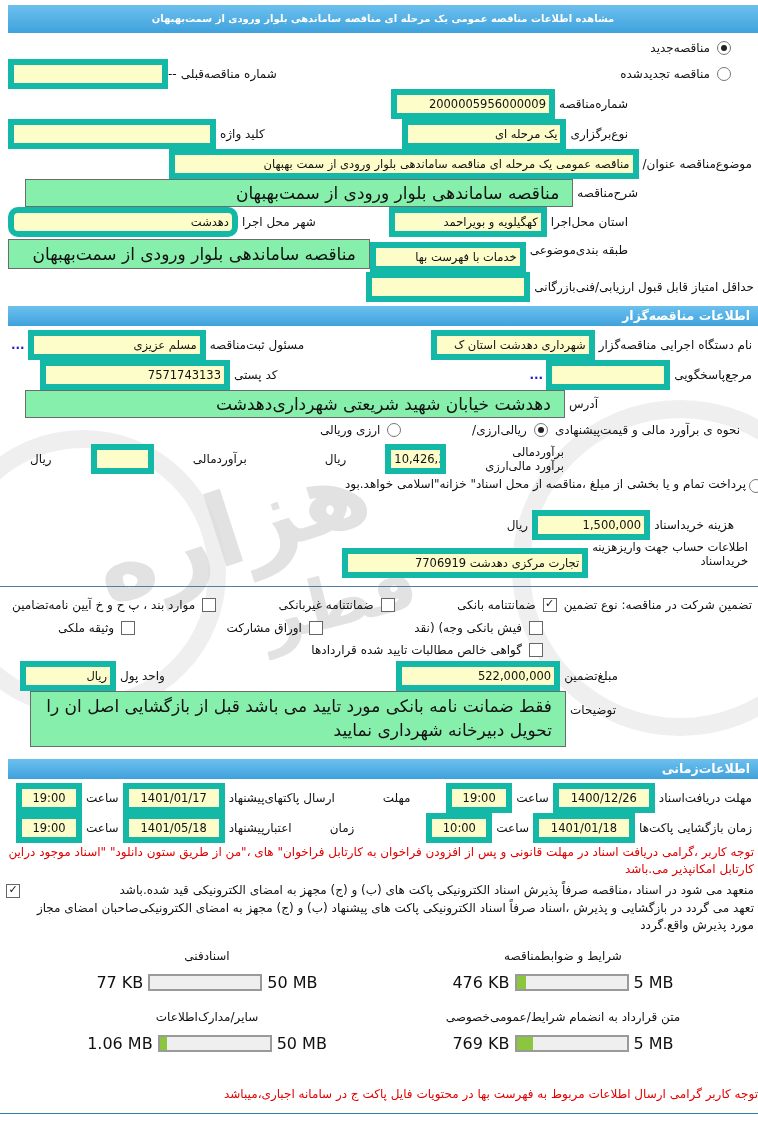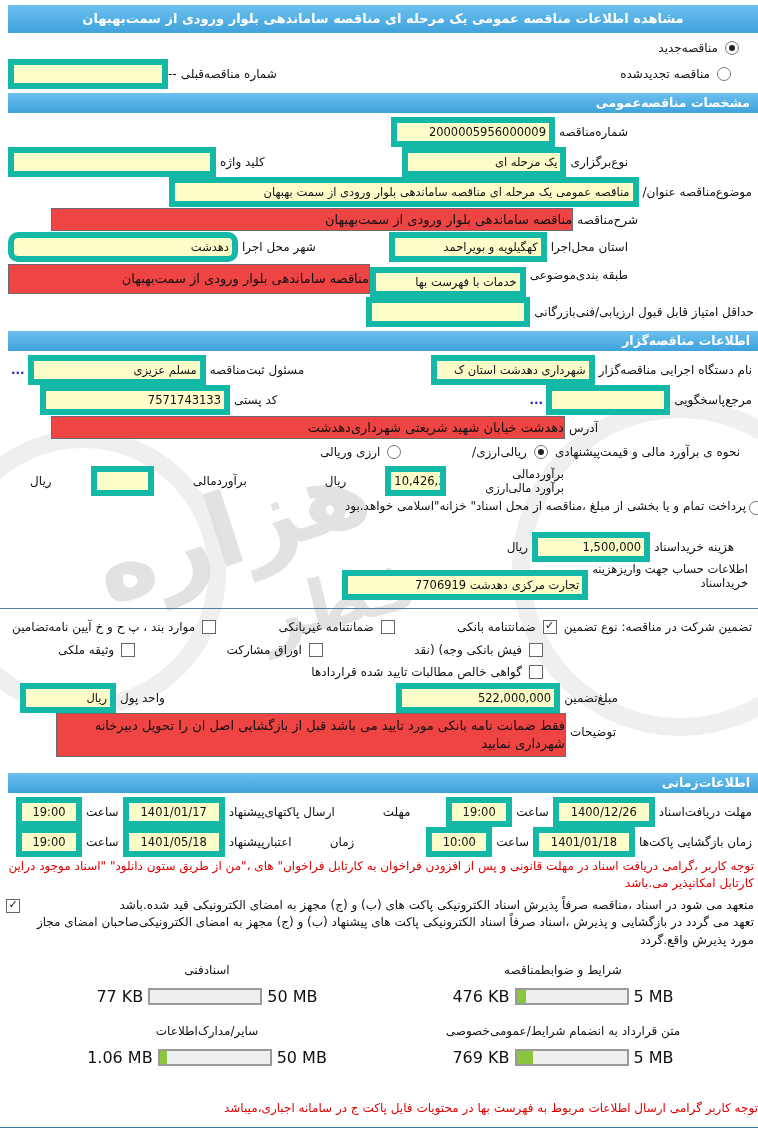--- a/index.html
+++ b/index.html
@@ -5,32 +5,32 @@
   html,body{margin:0;padding:0;}
   body{width:758px;height:1144px;overflow:hidden;background:#fff;
        font-family:"DejaVu Sans",sans-serif;font-size:12px;color:#111;position:relative;}
   .layer{position:relative;z-index:2;}
   
   .wm{position:absolute;z-index:1;pointer-events:none;}
   .wm-ring{border:18px solid #e2e2e2;border-radius:50%;opacity:.55;}
   .wm-txt{color:#dcdcdc;font-weight:bold;opacity:.8;}
   
   .titlebar{margin:5px 0 0 8px;height:28px;line-height:28px;text-align:center;
-    background:linear-gradient(#6cc0ee,#3fa2dc);color:#fff;font-weight:bold;font-size:13px;
+    background:linear-gradient(#6cc0ee,#3fa2dc);color:#fff;font-weight:bold;font-size:10px;
     white-space:nowrap;overflow:hidden;}
   .secbar{margin:4px 0 4px 8px;height:20px;line-height:20px;padding-right:8px;
     background:linear-gradient(#6cc0ee,#3fa2dc);color:#fff;font-weight:bold;font-size:12.5px;}
   
   .row{display:flex;align-items:center;min-height:25px;padding-left:8px;position:relative;}
   .row.top{align-items:flex-start;}
   .lbl{white-space:nowrap;padding:0 4px;}
   .sp{flex:1;}
   .yi{display:inline-block;background:#fdfdc9;border:6px solid #14b8a6;height:16px;line-height:16px;
       font-size:11.5px;padding:1px 3px;text-align:right;white-space:nowrap;overflow:hidden;}
-  .wb{background:#ef4444;border:1px solid #6b6b6b;font-size:13px;padding:3px 0;text-align:right;}
+  .wb{background:#86efac;border:1px solid #6b6b6b;font-size:17px;padding:3px 13px;text-align:right;}
   .dots{color:#1f1fd0;text-decoration:none;font-weight:bold;padding:0 3px;cursor:pointer;}
   
   .rd{display:inline-block;width:12px;height:12px;border:1px solid #777;border-radius:50%;
       background:#fff;position:relative;flex:none;margin:0 3px;}
   .rd.on::after{content:"";position:absolute;left:3px;top:3px;width:6px;height:6px;border-radius:50%;background:#222;}
   .cb{display:inline-block;width:12px;height:12px;border:1px solid #666;background:#fff;
       position:relative;flex:none;margin:0 3px;font-size:11px;line-height:11px;text-align:center;}
   .cb.on::after{content:"\2713";position:absolute;left:0;top:-1px;width:12px;color:#111;font-weight:bold;}
   
   .divider{border-top:1px solid #4f7f9c;margin:8px 0 6px 0;}
@@ -49,34 +49,33 @@
 
 <div class="wm wm-ring" style="width:250px;height:250px;left:-60px;top:430px;"></div>
 <div class="wm wm-ring" style="width:300px;height:300px;right:-90px;top:400px;"></div>
 <div class="wm wm-txt" style="left:90px;top:470px;font-size:100px;transform:rotate(-18deg);">هزاره</div>
 <div class="wm wm-txt" style="left:260px;top:560px;font-size:70px;transform:rotate(-14deg);">فطر</div>
 
 <div class="layer">
 
   <div class="titlebar">مشاهده اطلاعات مناقصه عمومی یک مرحله ای مناقصه ساماندهی بلوار ورودی از سمت‌بهبهان</div>
 
-  <div class="row" style="min-height:22px;margin-top:4px;padding-right:16px;">
+  <div class="row" style="min-height:22px;margin-top:4px;padding-right:24px;">
     <span class="rd on"></span>
     <span class="lbl">مناقصه‌جدید</span>
   </div>
   <div class="row" style="min-height:22px;padding-right:24px;">
     <span class="rd"></span>
     <span class="lbl">مناقصه تجدیدشده</span>
     <span class="sp"></span>
     <span class="lbl">شماره مناقصه‌قبلی</span>
     <span>--</span>
     <span class="yi" style="width:142px;"></span>
   </div>
 
-  <div class="secbar">مشخصات مناقصه‌عمومی</div>
 
   <div class="row" style="padding-right:126px;">
     <span class="lbl">شماره‌مناقصه</span>
     <span class="yi num" style="width:146px;">2000005956000009</span>
   </div>
 
   <div class="row" style="padding-right:126px;">
     <span class="lbl">نوع‌برگزاری</span>
     <span class="yi" style="width:146px;">یک مرحله ای</span>
     <span class="sp"></span>

